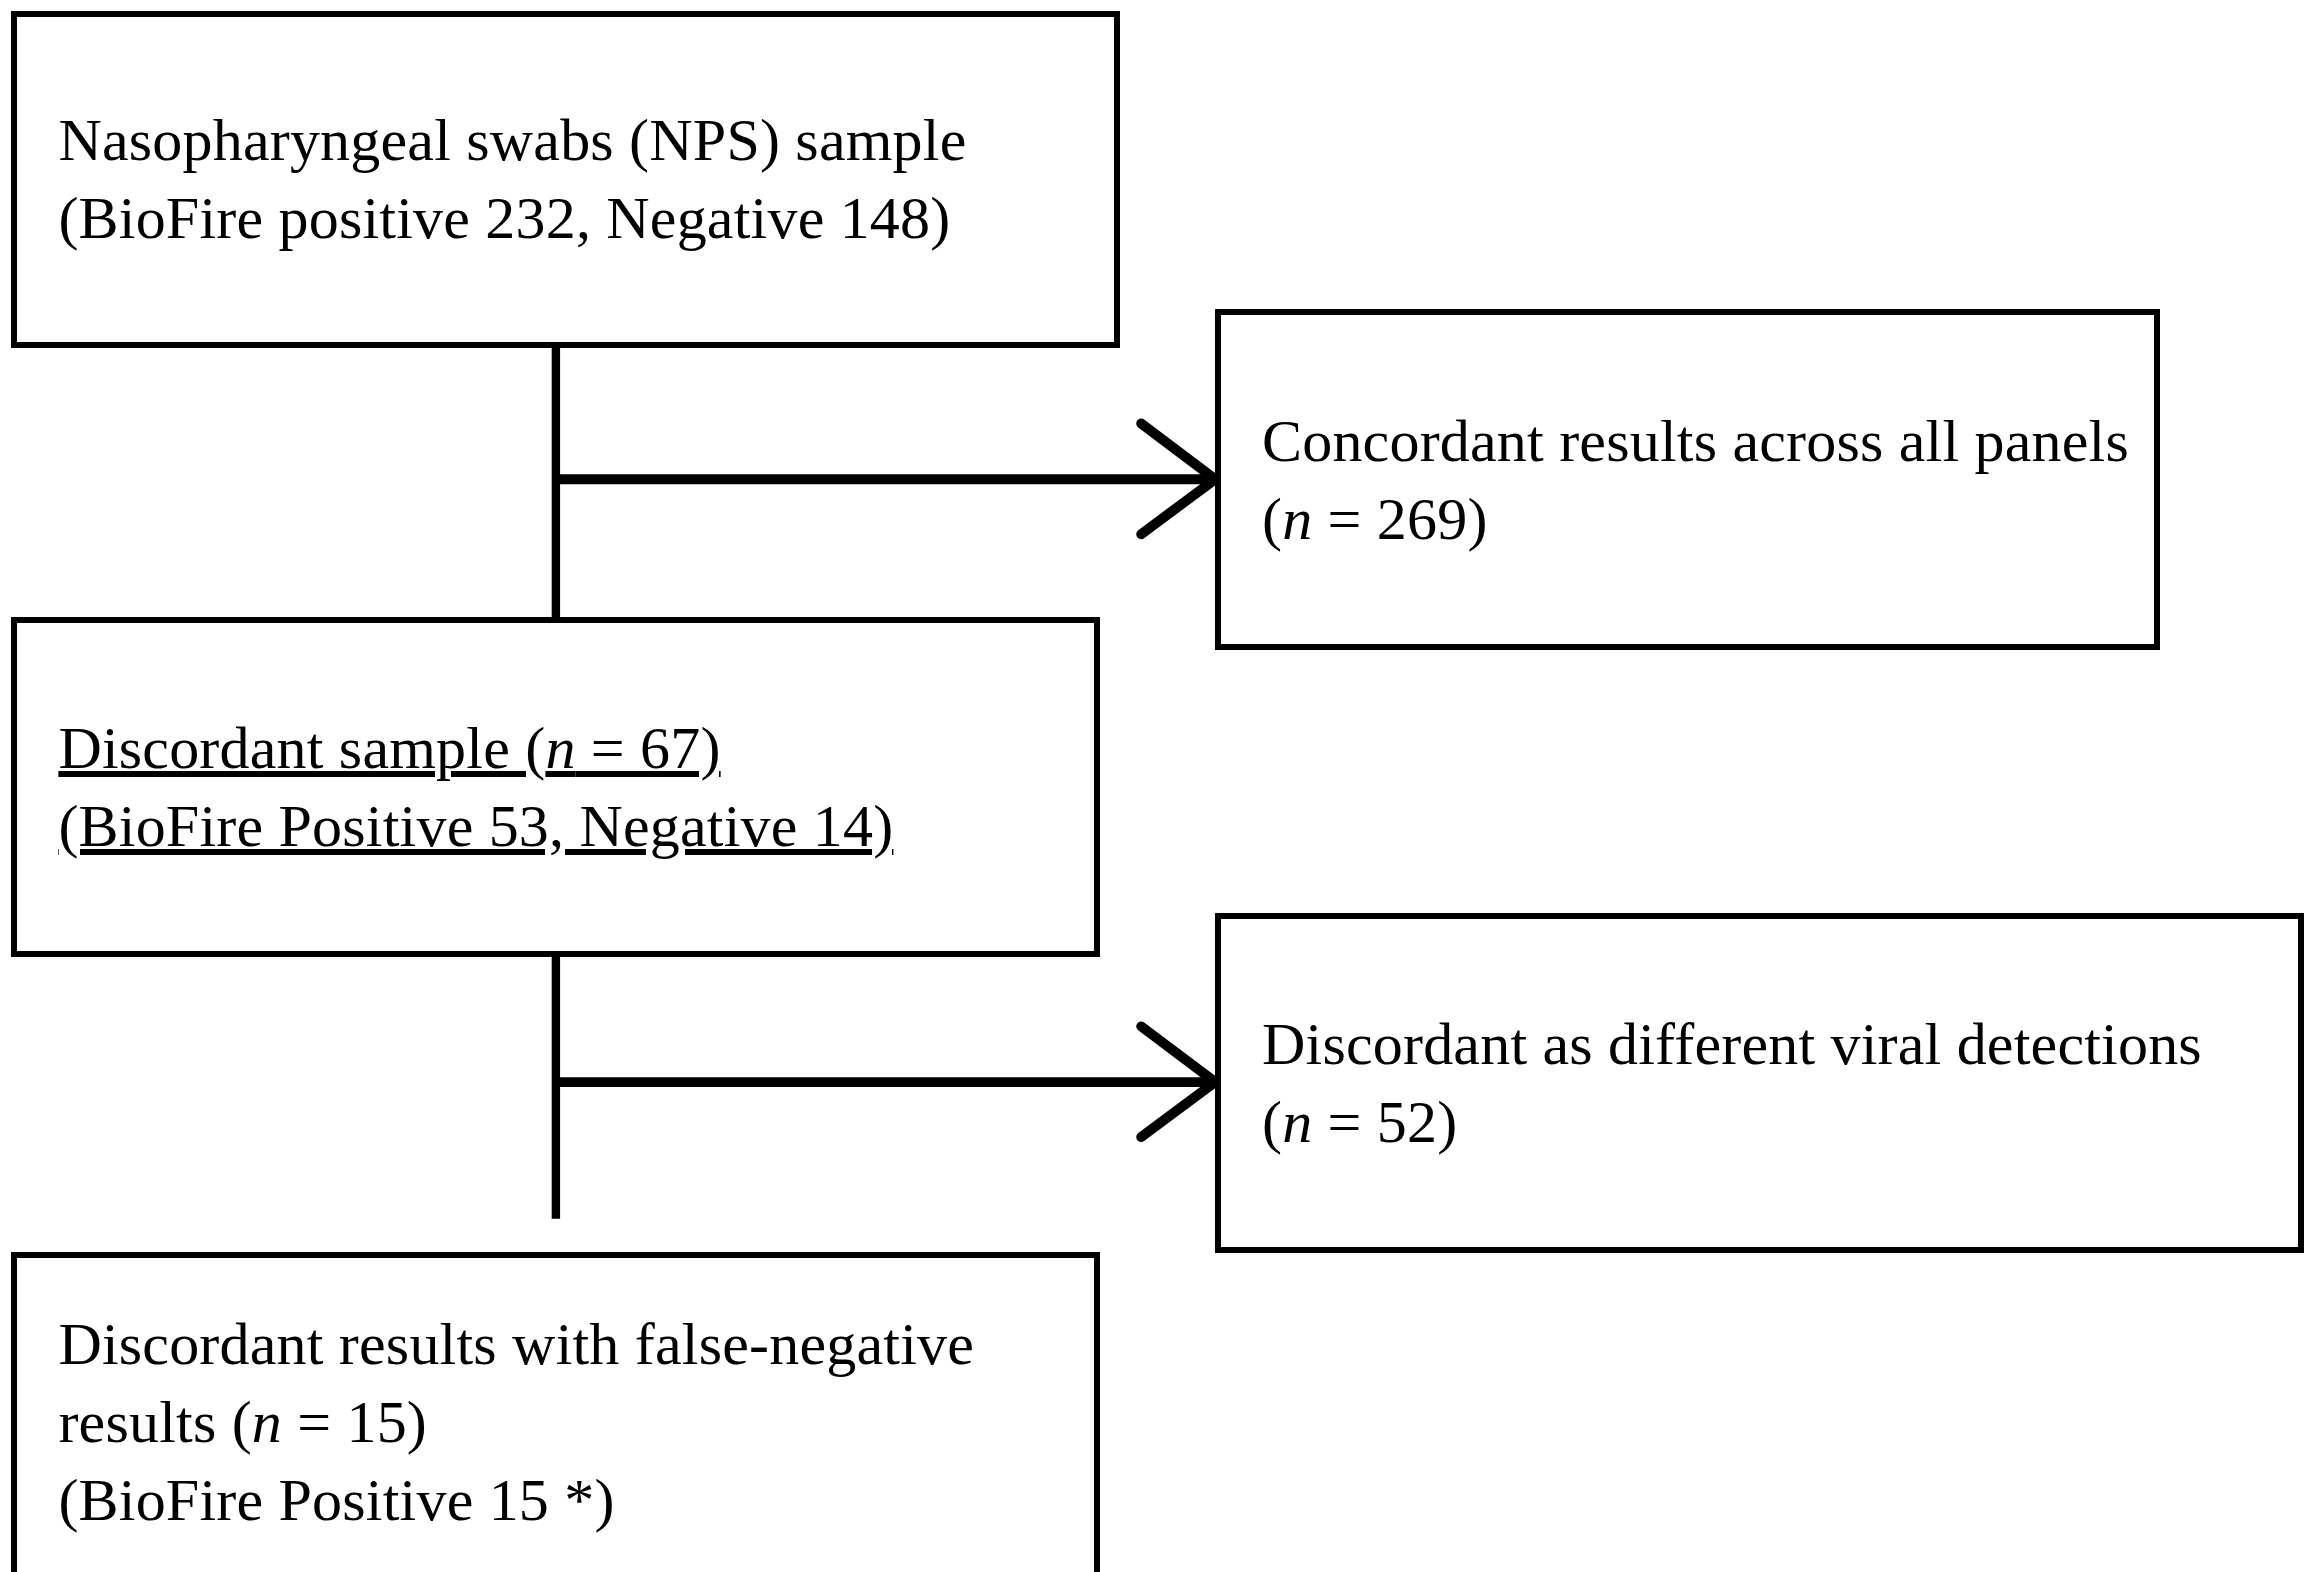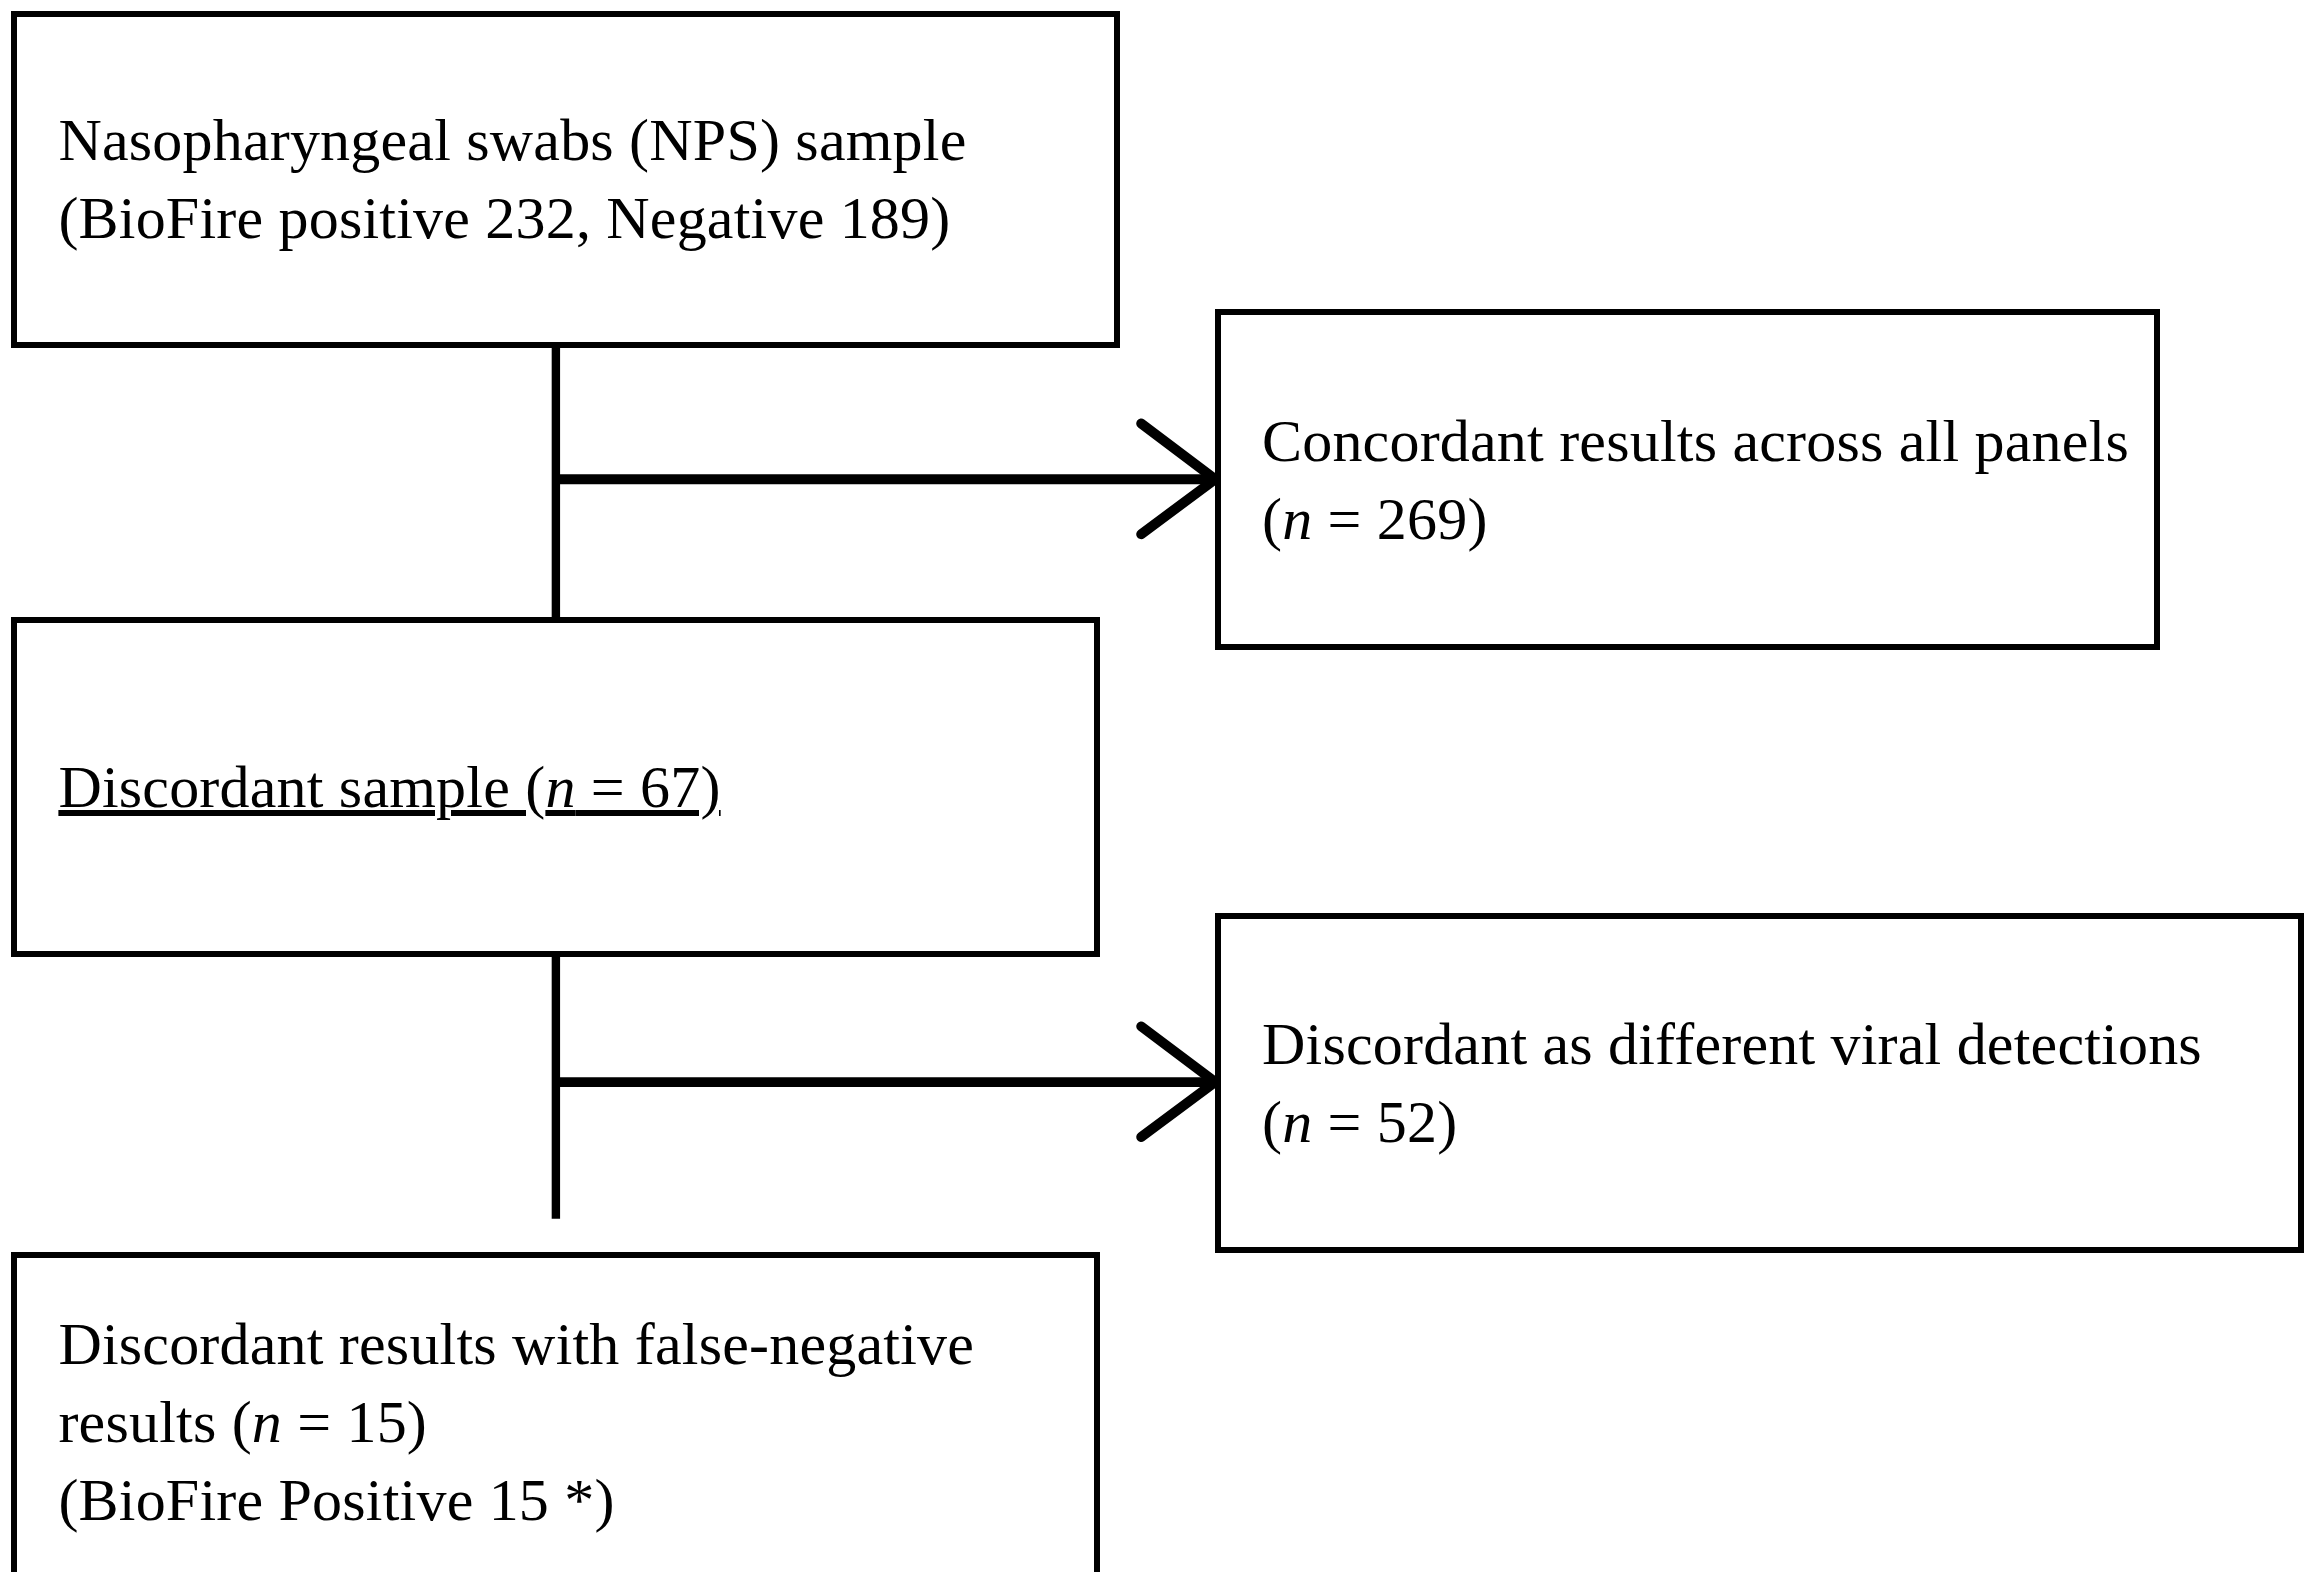--- a/index.html
+++ b/index.html
@@ -82,27 +82,28 @@
 
     <g>
       <line x1="728" y1="1418" x2="1592" y2="1418" stroke="#000000" stroke-width="13"></line>
       <path d="M 1495 1345 L 1592 1418 L 1495 1490" fill="none" stroke="#000000" stroke-width="13" stroke-linecap="round"></path>
     </g>
   </svg>
 
   <div class="node" id="node-nps">
     <div class="node-body">
       <div class="node-line">Nasopharyngeal swabs (NPS) sample</div>
-      <div class="node-line">(BioFire positive 232, Negative 189)</div>
+      <div class="node-line">(BioFire positive 232, Negative 148)</div>
     </div>
   </div>
 
   <div class="node" id="node-discordant">
     <div class="node-body">
       <div class="node-line"><span>Discordant sample (</span><span class="ital">n</span><span> = 67)</span></div>
+      <div class="node-line">(BioFire Positive 53, Negative 14)</div>
     </div>
   </div>
 
   <div class="node" id="node-concordant">
     <div class="node-body">
       <div class="node-line">Concordant results across all panels</div>
       <div class="node-line"><span>(</span><span class="ital">n</span><span> = 269)</span></div>
     </div>
   </div>
 

